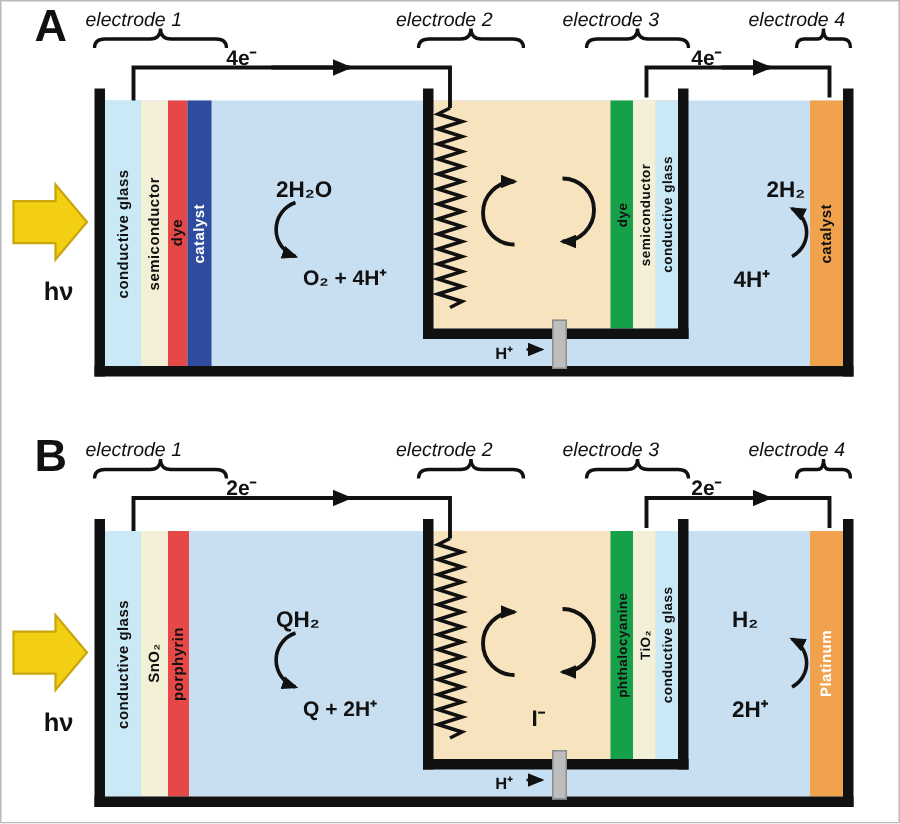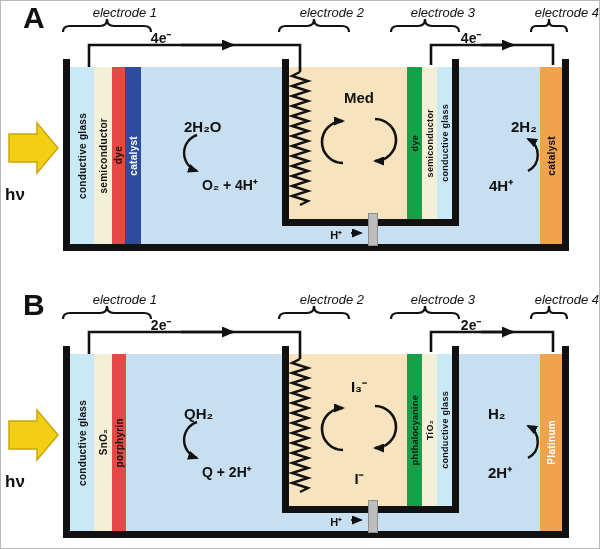--- a/index.html
+++ b/index.html
@@ -1,26 +1,26 @@
 <!DOCTYPE html>
 <html><head>
 <meta charset="utf-8">
 <style>
   html,body{margin:0;padding:0;background:#fff;}
   .stage{position:relative;width:600px;height:549px;background:#fff;overflow:hidden;
          font-family:"Liberation Sans",sans-serif;color:#111;border:1px solid #b9b9b9;box-sizing:border-box;}
   .panel{position:absolute;left:0;width:600px;height:262px;}
   .abs{position:absolute;}
   .panel-letter{font-size:30px;font-weight:bold;z-index:7;}
-  .elabel{font-size:13px;font-style:italic;text-align:right;z-index:7;}
+  .elabel{font-size:13px;font-style:italic;text-align:left;z-index:7;}
   .eflow{font-size:14px;font-weight:bold;text-align:center;z-index:7;}
   .chem{font-size:15px;font-weight:bold;white-space:nowrap;z-index:7;}
   .chem.sm{font-size:14px;}
   .hplus{font-size:11px;font-weight:bold;text-align:center;z-index:7;}
-  .hv{font-size:17px;font-weight:bold;text-align:left;z-index:7;}
+  .hv{font-size:17px;font-weight:bold;text-align:right;z-index:7;}
   .wall{background:#111;z-index:4;}
   .liquid{background:#c7dff1;z-index:1;}
   .beaker-fill{background:#f7e3bd;z-index:2;}
   .stack{display:flex;z-index:3;}
   .strip{height:100%;display:flex;align-items:center;justify-content:center;}
   .vtext{writing-mode:vertical-rl;transform:rotate(180deg);font-size:10px;font-weight:bold;
          letter-spacing:.3px;white-space:nowrap;}
   .vtext.small{font-size:9px;}
   .c-cg{background:#c9e9f6;}
   .c-cream{background:#f4f0d8;}
@@ -117,21 +117,20 @@
       <path d="M374,118 A21,21 0 0 1 374,160" fill="none" stroke="#111" stroke-width="2.6" marker-end="url(#aS)"></path>
       <path d="M342,162 A21,21 0 0 1 342,120" fill="none" stroke="#111" stroke-width="2.6" marker-end="url(#aS)"></path>
       <path d="M196,134 A19,19 0 0 0 196,170" fill="none" stroke="#111" stroke-width="2.4" marker-end="url(#aS)"></path>
       <path d="M527,170 A18,18 0 0 0 527,138" fill="none" stroke="#111" stroke-width="2.4" marker-end="url(#aS)"></path>
       <line x1="350" y1="232" x2="360" y2="232" stroke="#111" stroke-width="1.8" marker-end="url(#aS)"></line>
       <polygon points="8,133 36,133 36,122 57,147 36,172 36,161 8,161" fill="#f2cf12" stroke="#c9a60b" stroke-width="1.5"></polygon>
     </svg>
 
     <div class="abs chem" style="left:183px;top:117px;text-align:right;">2H₂O</div>
     <div class="abs chem sm" style="left:201px;top:174px;">O₂ + 4H⁺</div>
-    <div class="abs chem txtc" style="left:318px;top:88px;width:80px;">Med</div>
     <div class="abs hplus" style="left:320px;top:226px;width:30px;">H⁺</div>
     <div class="abs chem" style="left:510px;top:117px;">2H₂</div>
     <div class="abs chem" style="left:488px;top:174px;">4H⁺</div>
     <div class="abs hv" style="left:4px;top:184px;width:44px;">hν</div>
   </div>
 
   <div class="panel" style="top:287px;">
     <div class="abs panel-letter" style="left:22px;top:0;">B</div>
 
     <div class="abs elabel" style="left:56px;top:4px;width:100px;">electrode 1</div>
@@ -206,21 +205,20 @@
       <path d="M374,118 A21,21 0 0 1 374,160" fill="none" stroke="#111" stroke-width="2.6" marker-end="url(#bS)"></path>
       <path d="M342,162 A21,21 0 0 1 342,120" fill="none" stroke="#111" stroke-width="2.6" marker-end="url(#bS)"></path>
       <path d="M196,134 A19,19 0 0 0 196,170" fill="none" stroke="#111" stroke-width="2.4" marker-end="url(#bS)"></path>
       <path d="M527,170 A18,18 0 0 0 527,138" fill="none" stroke="#111" stroke-width="2.4" marker-end="url(#bS)"></path>
       <line x1="350" y1="232" x2="360" y2="232" stroke="#111" stroke-width="1.8" marker-end="url(#bS)"></line>
       <polygon points="8,133 36,133 36,122 57,147 36,172 36,161 8,161" fill="#f2cf12" stroke="#c9a60b" stroke-width="1.5"></polygon>
     </svg>
 
     <div class="abs chem" style="left:183px;top:117px;">QH₂</div>
     <div class="abs chem sm" style="left:201px;top:174px;">Q + 2H⁺</div>
-    <div class="abs chem txtc" style="left:318px;top:88px;width:80px;">I₃⁻</div>
     <div class="abs chem txtc" style="left:318px;top:180px;width:80px;">I⁻</div>
     <div class="abs hplus" style="left:320px;top:226px;width:30px;">H⁺</div>
     <div class="abs chem" style="left:487px;top:117px;">H₂</div>
     <div class="abs chem" style="left:487px;top:174px;">2H⁺</div>
     <div class="abs hv" style="left:4px;top:184px;width:44px;">hν</div>
   </div>
 
 </div>
 
 </body></html>

